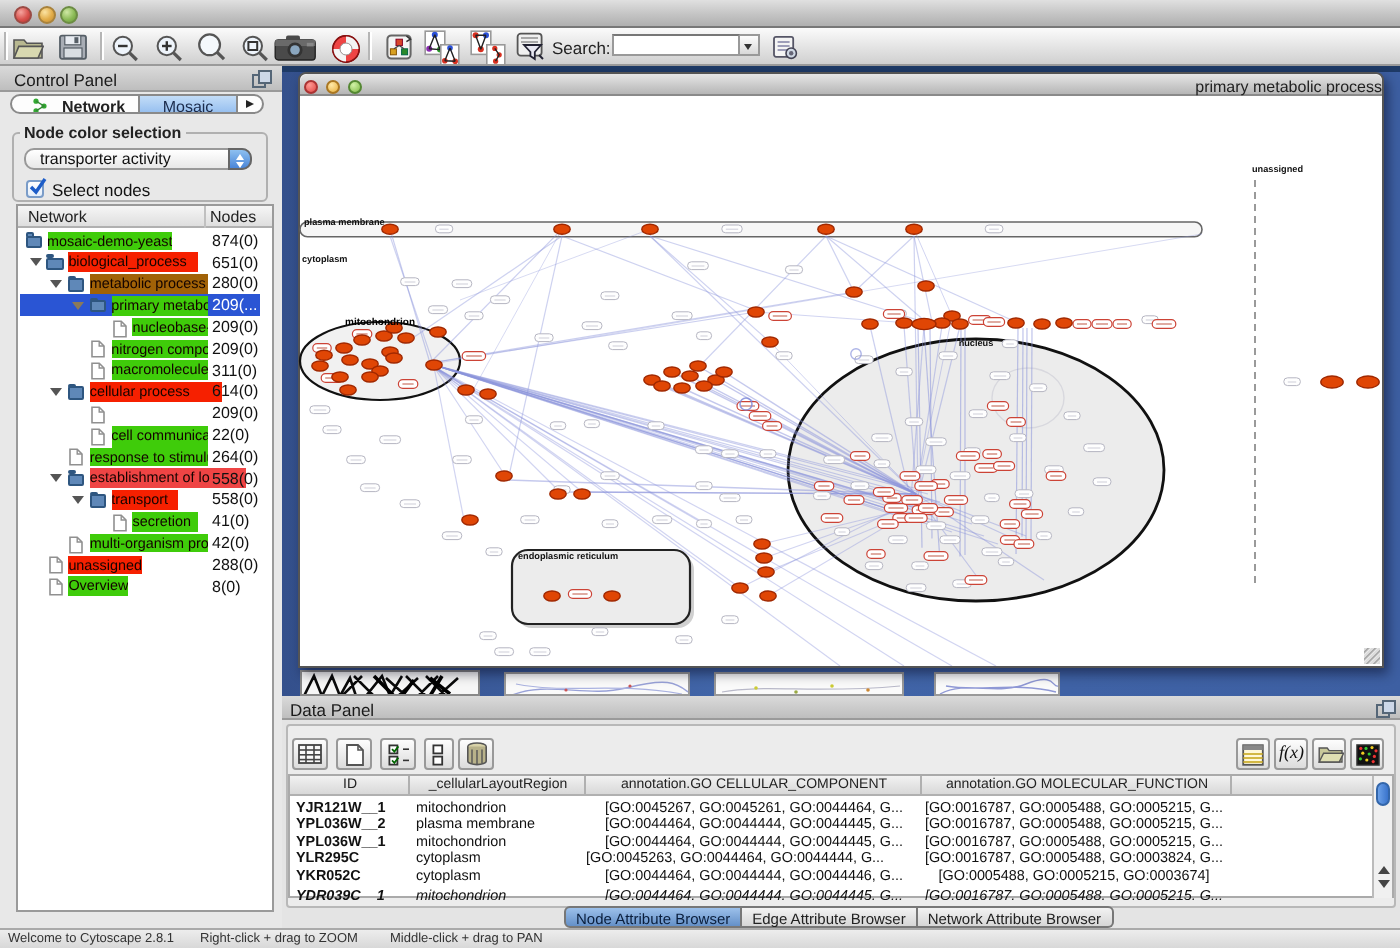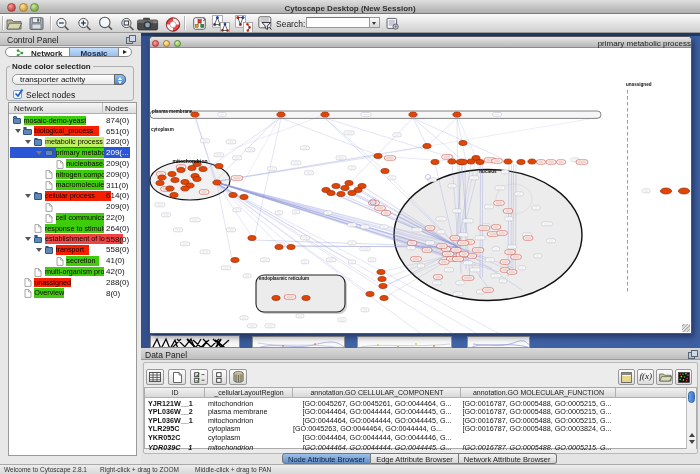--- a/index.html
+++ b/index.html
@@ -3,21 +3,20 @@
 *{margin:0;padding:0;box-sizing:border-box}
 html,body{width:700px;height:474px;overflow:hidden;font-family:"Liberation Sans",sans-serif;background:#e8e8e8}
 .abs{position:absolute}
 </style></head>
 <body>
 
 <div class="abs" style="left:0;top:0;width:700px;height:14px;background:linear-gradient(#e0e0e0,#c4c4c4 55%,#b0b0b0);border-bottom:1px solid #787878">
  <div class="abs" style="left:7px;top:2.5px;width:9px;height:9px;border-radius:50%;background:radial-gradient(circle at 35% 30%,#f5a49e,#d9534e 55%,#b3302c);border:0.5px solid #9a4a44"></div>
  <div class="abs" style="left:18.5px;top:2.5px;width:9px;height:9px;border-radius:50%;background:radial-gradient(circle at 35% 30%,#fbe3a2,#e2ad49 55%,#c08a33);border:0.5px solid #a8823c"></div>
  <div class="abs" style="left:30px;top:2.5px;width:9px;height:9px;border-radius:50%;background:radial-gradient(circle at 35% 30%,#cfe8a4,#8cbb58 55%,#669636);border:0.5px solid #6c8c44"></div>
- <div class="abs" style="left:0;top:1.5px;width:700px;text-align:center;font-size:8px;font-weight:bold;color:#303030;padding-top:2px">Cytoscape Desktop (New Session)</div>
 </div>
 
 <div class="abs" style="left:0;top:14px;width:700px;height:19px;background:linear-gradient(#fbfbfb,#e3e3e3 55%,#d0d0d0);border-bottom:1px solid #9a9a9a">
  <div class="abs" style="left:2px;top:2px;width:1px;height:14px;background:#b5b5b5;box-shadow:1px 0 0 #fff"></div>
  <div class="abs" style="left:50px;top:2px;width:1px;height:14px;background:#b5b5b5;box-shadow:1px 0 0 #fff"></div>
  <div class="abs" style="left:184px;top:2px;width:1px;height:14px;background:#b5b5b5;box-shadow:1px 0 0 #fff"></div>
 
  <svg class="abs" style="left:6px;top:3px" width="16" height="13" viewBox="0 0 16 13">
       <path d="M1 3 h5 l1.4 1.6 H15 V12 H1 Z" fill="#b8b890" stroke="#555" stroke-width="0.8"></path>
       <path d="M1 12 L3.4 6.2 H15.6 L13 12 Z" fill="#d8d8b0" stroke="#555" stroke-width="0.8"></path>
@@ -619,21 +618,21 @@
 
  <div class="abs" style="left:5px;top:13.5px;width:127px;height:10.5px;background:#fdfdfd;border:1px solid #8a8a8a;border-radius:5px;overflow:hidden">
   <div class="abs" style="left:63px;top:0;width:50px;height:10.5px;background:linear-gradient(#c3ddf8,#8db9ee);border-left:1px solid #8a8a8a;border-right:1px solid #8a8a8a"></div>
   <svg class="abs" style="left:10px;top:1.5px" width="8" height="8" viewBox="0 0 8 8">
         <circle cx="2" cy="1.6" r="1.3" fill="#3a3"></circle>
         <circle cx="2" cy="6.4" r="1.3" fill="#3a3"></circle>
         <circle cx="6" cy="4" r="1.3" fill="#3a3"></circle>
         <path d="M2 1.6 L6 4 L2 6.4" stroke="#383" stroke-width="0.7" fill="none"></path>
       </svg>
   <div class="abs" style="left:25px;top:1px;font-size:8px;font-weight:bold;color:#222">Network</div>
-  <div class="abs" style="left:63px;top:1px;width:50px;text-align:center;font-size:8px;font-weight:bold;color:#1a2a4a">Mosaic</div>
+  <div class="abs" style="left:63px;top:1px;width:50px;text-align:center;font-size:8px;font-weight:normal;color:#1a2a4a">Mosaic</div>
   <div class="abs" style="left:117px;top:2.8px;width:0;height:0;border-top:2.8px solid transparent;border-bottom:2.8px solid transparent;border-left:4.5px solid #222"></div>
  </div>
 
  <div class="abs" style="left:6px;top:33px;width:128px;height:35px;border:1px solid #b0b0b0;border-radius:3px"></div>
  <div class="abs" style="left:10px;top:28.5px;background:#e8e8e8;padding:0 2px;font-size:8px;font-weight:bold;color:#222">Node color selection</div>
 
  <div class="abs" style="left:12px;top:41px;width:114px;height:10.5px;background:linear-gradient(#ffffff,#e8e8e8);border:1px solid #999;border-radius:5px"></div>
  <div class="abs" style="left:20px;top:42px;font-size:8px;color:#111">transporter activity</div>
  <div class="abs" style="left:114px;top:41px;width:12px;height:10.5px;background:linear-gradient(#8ec0f0,#4a86d8);border:1px solid #666;border-radius:0 5px 5px 0">
   <div class="abs" style="left:3.2px;top:1.6px;width:0;height:0;border-left:2.6px solid transparent;border-right:2.6px solid transparent;border-bottom:3px solid #fff"></div>
@@ -658,21 +657,21 @@
         <div style="position:absolute;left:14.5px;top:1.6px;width:62px;height:9.6px;background:#3fcc0a;overflow:hidden;font-size:7.2px;line-height:9.4px;color:#140400;white-space:nowrap">mosaic-demo-yeast</div>
         <div style="position:absolute;left:97px;top:1.8px;width:24px;font-size:8px;line-height:9.4px;color:#111;white-space:nowrap">874(0)</div>
         <div style="position:absolute;left:5.7px;top:15.0px;width:0;height:0;border-left:3.4px solid transparent;border-right:3.4px solid transparent;border-top:4.6px solid #555"></div>
         <div style="position:absolute;left:14.2px;top:14.5px;width:8.6px;height:6.4px;background:#5f88b8;border:0.6px solid #2e5680;border-radius:1px"></div>
         <div style="position:absolute;left:14.2px;top:13.1px;width:4px;height:2.4px;background:#5f88b8;border:0.6px solid #2e5680;border-radius:1px"></div>
         <div style="position:absolute;left:25.2px;top:12.4px;width:65px;height:9.6px;background:#f62000;overflow:hidden;font-size:7.2px;line-height:9.4px;color:#140400;white-space:nowrap">biological_process</div>
         <div style="position:absolute;left:97px;top:12.6px;width:24px;font-size:8px;line-height:9.4px;color:#111;white-space:nowrap">651(0)</div>
         <div style="position:absolute;left:16.4px;top:25.8px;width:0;height:0;border-left:3.4px solid transparent;border-right:3.4px solid transparent;border-top:4.6px solid #555"></div>
         <div style="position:absolute;left:24.9px;top:25.3px;width:8.6px;height:6.4px;background:#5f88b8;border:0.6px solid #2e5680;border-radius:1px"></div>
         <div style="position:absolute;left:24.9px;top:23.9px;width:4px;height:2.4px;background:#5f88b8;border:0.6px solid #2e5680;border-radius:1px"></div>
-        <div style="position:absolute;left:35.9px;top:23.2px;width:59.6px;height:9.6px;background:#bef264;overflow:hidden;font-size:7.2px;line-height:9.4px;color:#140400;white-space:nowrap">metabolic process</div>
+        <div style="position:absolute;left:35.9px;top:23.2px;width:59.6px;height:9.6px;background:#a16207;overflow:hidden;font-size:7.2px;line-height:9.4px;color:#140400;white-space:nowrap">metabolic process</div>
         <div style="position:absolute;left:97px;top:23.4px;width:24px;font-size:8px;line-height:9.4px;color:#111;white-space:nowrap">280(0)</div>
         <div style="position:absolute;left:1px;top:33.4px;width:120px;height:10.8px;background:#2a55d4"></div>
         <div style="position:absolute;left:27.1px;top:36.6px;width:0;height:0;border-left:3.4px solid transparent;border-right:3.4px solid transparent;border-top:4.6px solid #8a7a5a"></div>
         <div style="position:absolute;left:35.6px;top:36.1px;width:8.6px;height:6.4px;background:#5f88b8;border:0.6px solid #2e5680;border-radius:1px"></div>
         <div style="position:absolute;left:35.6px;top:34.7px;width:4px;height:2.4px;background:#5f88b8;border:0.6px solid #2e5680;border-radius:1px"></div>
         <div style="position:absolute;left:46.6px;top:34.0px;width:48.900000000000006px;height:9.6px;background:#3fcc0a;overflow:hidden;font-size:7.2px;line-height:9.4px;color:#140400;white-space:nowrap">primary metabo</div>
         <div style="position:absolute;left:97px;top:34.2px;width:24px;font-size:8px;line-height:9.4px;color:#fff;white-space:nowrap">209(...</div>
         <svg style="position:absolute;left:46.8px;top:45.6px" width="8" height="9" viewBox="0 0 8 9">
           <path d="M1 0.6 H4.6 L7 3 V8.4 H1 Z" fill="#fff" stroke="#909090" stroke-width="0.8"></path>
           <path d="M4.6 0.6 V3 H7" fill="none" stroke="#909090" stroke-width="0.7"></path>
@@ -861,20 +860,21 @@
         <div style="position:absolute;left:0;top:25.65px;width:100%;height:8.55px;">
           <span style="position:absolute;left:3px;top:0.5px;font-weight:bold;color:#111">YLR295C</span>
           <span style="position:absolute;left:63px;top:0.5px;color:#111">cytoplasm</span>
           <span style="position:absolute;left:148px;top:0.5px;width:168px;text-align:left;color:#111">[GO:0045263, GO:0044464, GO:0044444, G...</span>
           <span style="position:absolute;left:316px;top:0.5px;width:152px;text-align:center;color:#111">[GO:0016787, GO:0005488, GO:0003824, G...</span>
         </div>
         <div style="position:absolute;left:0;top:34.20px;width:100%;height:8.55px;">
           <span style="position:absolute;left:3px;top:0.5px;font-weight:bold;color:#111">YKR052C</span>
           <span style="position:absolute;left:63px;top:0.5px;color:#111">cytoplasm</span>
           <span style="position:absolute;left:148px;top:0.5px;width:168px;text-align:center;color:#111">[GO:0044464, GO:0044444, GO:0044446, G...</span>
+          <span style="position:absolute;left:316px;top:0.5px;width:152px;text-align:center;color:#111">[GO:0005488, GO:0005215, GO:0003674]</span>
         </div>
         <div style="position:absolute;left:0;top:44px;width:100%;height:8.55px;font-style:italic;">
           <span style="position:absolute;left:3px;top:0.5px;font-weight:bold;color:#111">YDR039C__1</span>
           <span style="position:absolute;left:63px;top:0.5px;color:#111">mitochondrion</span>
           <span style="position:absolute;left:148px;top:0.5px;width:168px;text-align:center;color:#111">[GO:0044464, GO:0044444, GO:0044445, G...</span>
           <span style="position:absolute;left:316px;top:0.5px;width:152px;text-align:center;color:#111">[GO:0016787, GO:0005488, GO:0005215, G...</span>
         </div>
       </div>
 
   <div class="abs" style="left:541px;top:0;width:10px;height:60.5px;background:#f0f0f0;border-left:1px solid #bbb">

